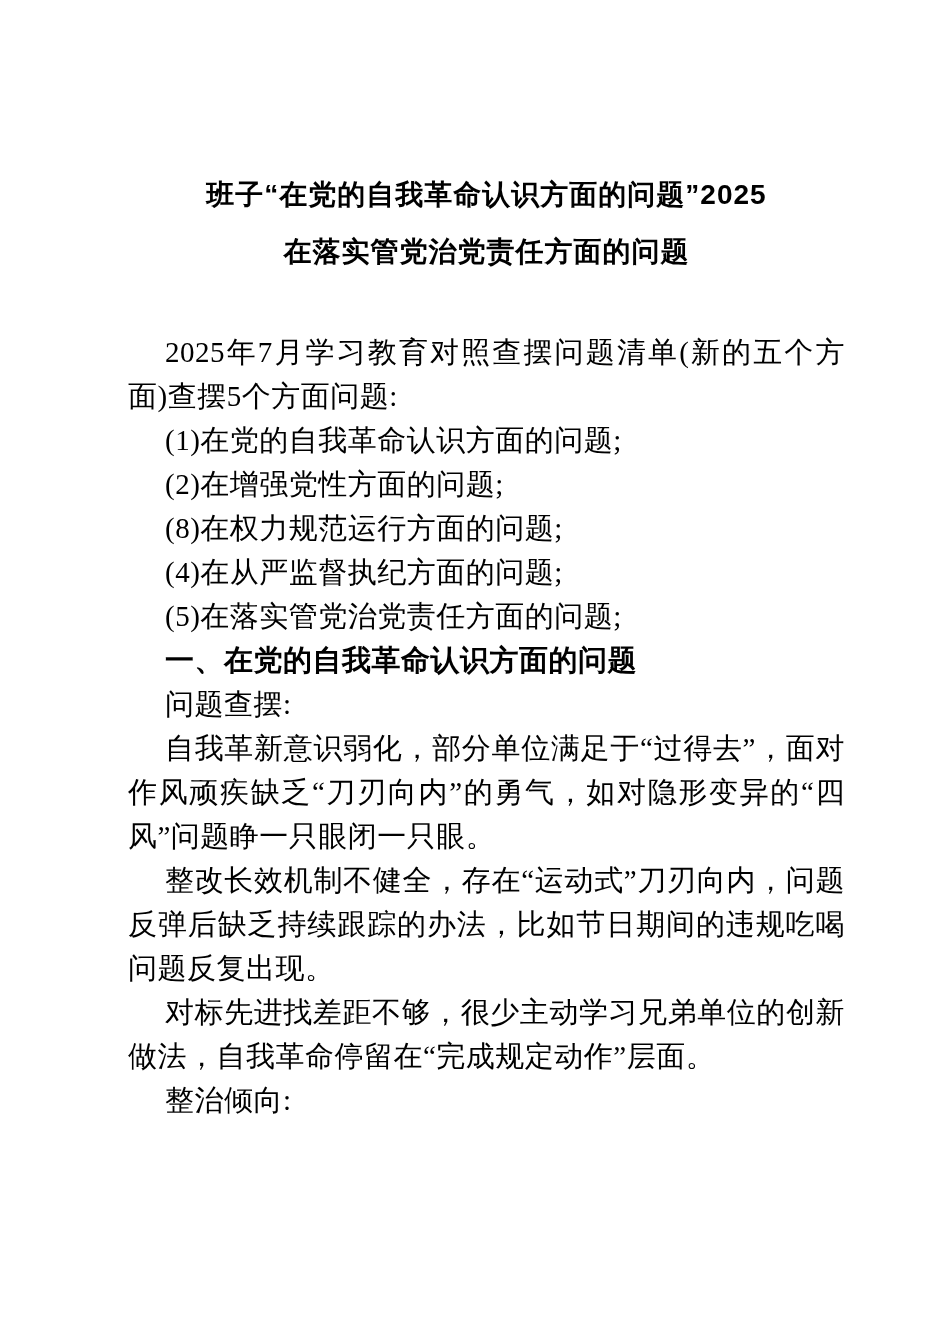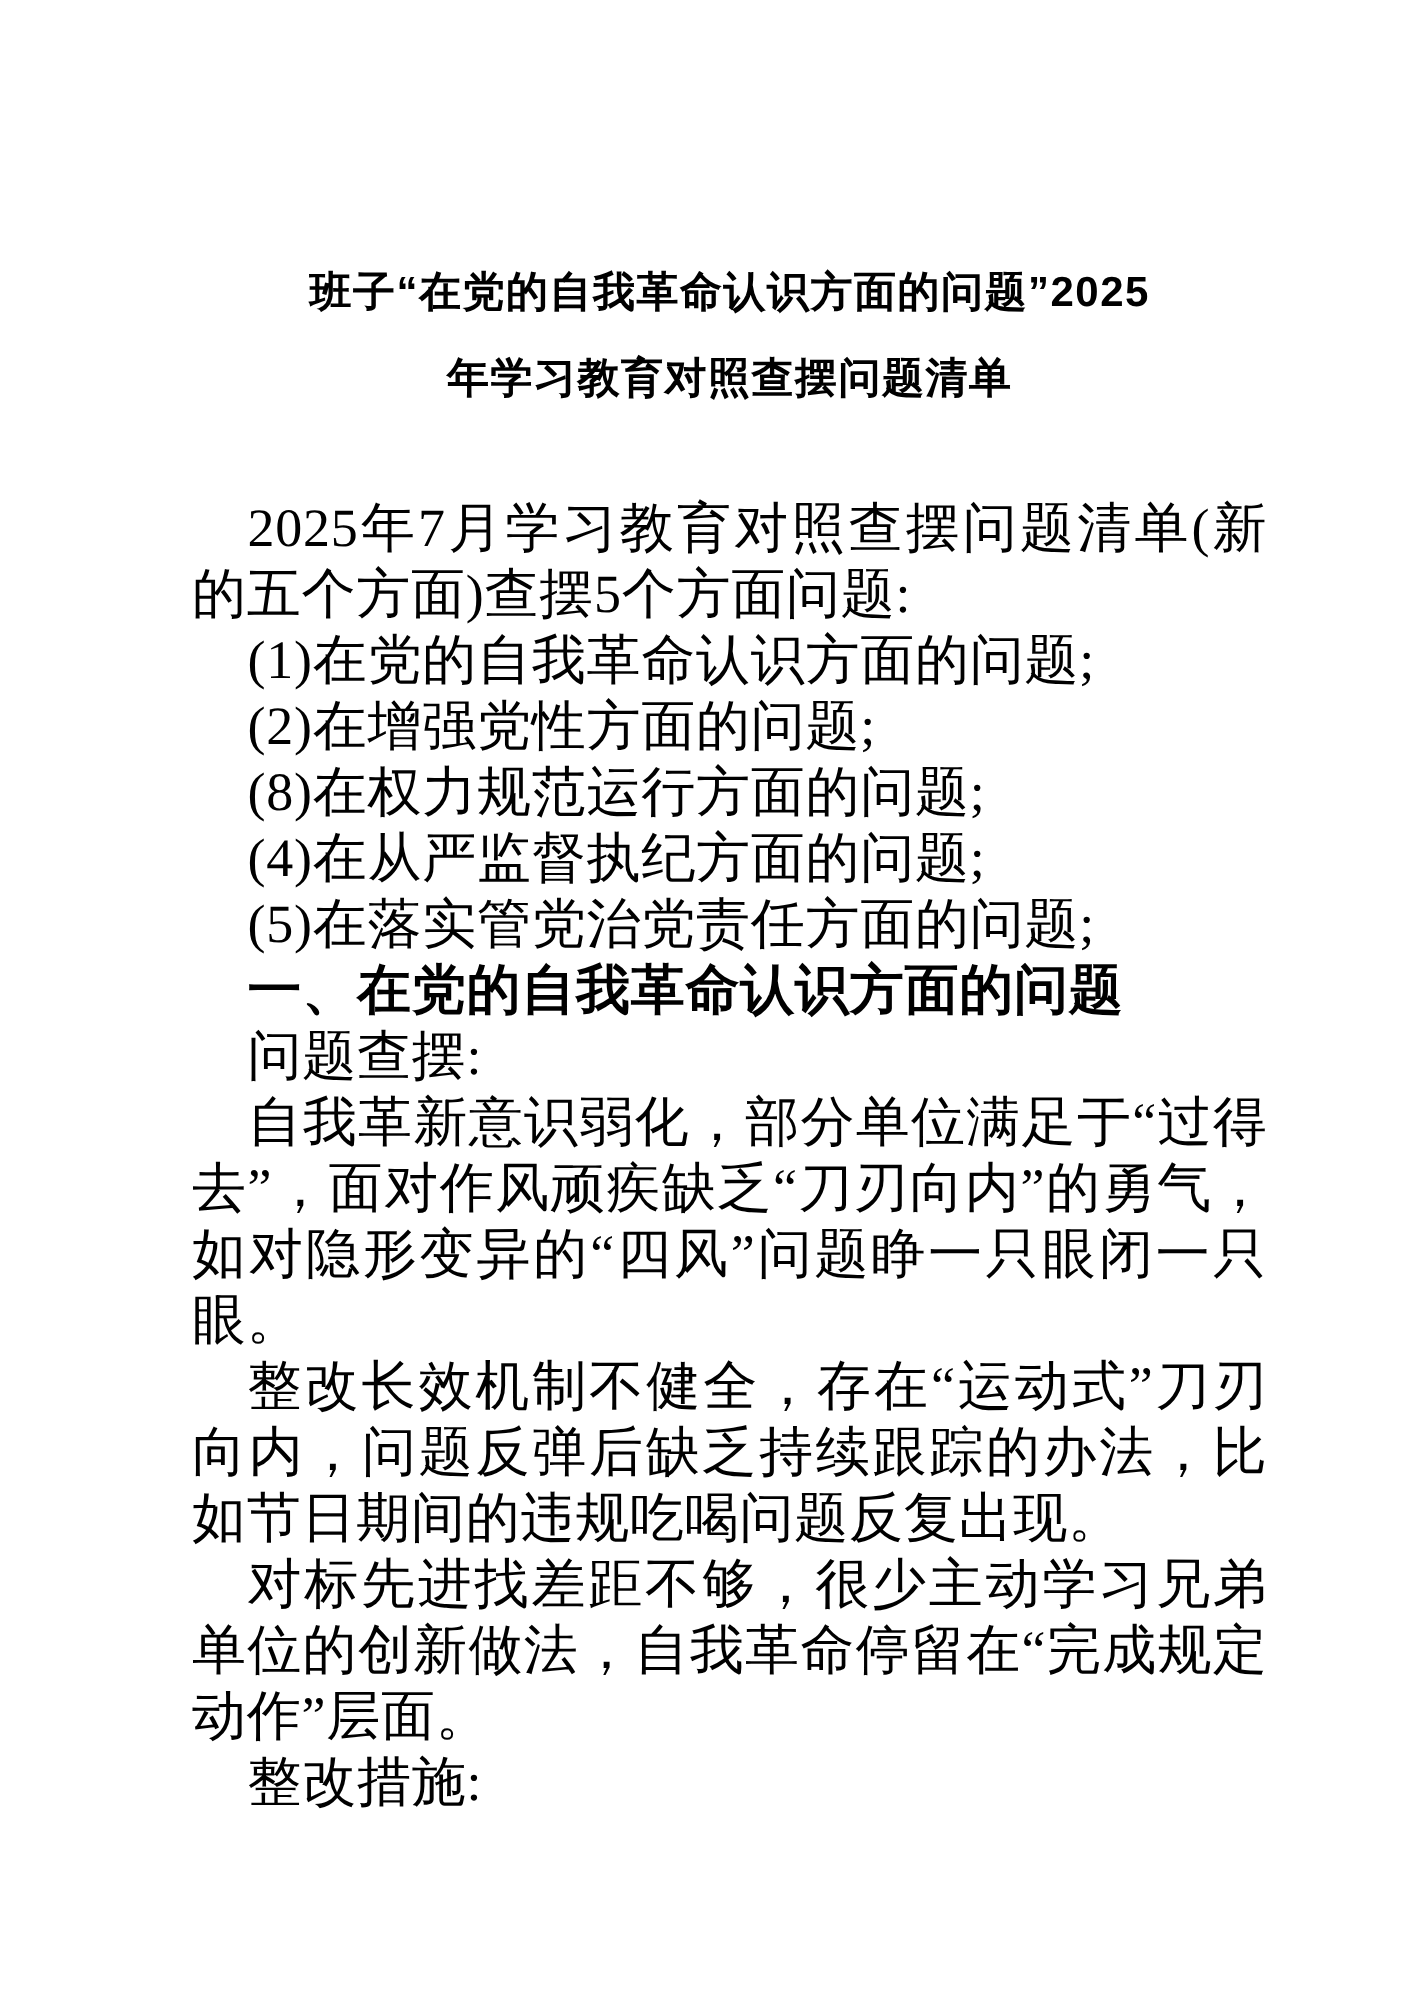--- a/index.html
+++ b/index.html
@@ -26,21 +26,21 @@
     text-align: center;
     margin: 0 0 50px 0;
     letter-spacing: 1px;
   }
   .title-line {
     display: block;
     white-space: nowrap;
   }
   .doc-body p.para {
     font-family: "Liberation Serif", "DejaVu Serif", serif;
-    font-size: 36px;
+    font-size: 29px;
     line-height: 44px;
     margin: 0;
     text-align: justify;
     letter-spacing: 0.5px;
   }
   .doc-body p.indent {
     text-indent: 37px;
   }
   .doc-body p.heading {
     font-family: "Liberation Sans", "DejaVu Sans", sans-serif;
@@ -48,37 +48,37 @@
     letter-spacing: 0.5px;
   }
 </style>
 </head>
 <body>
 
 <div class="page">
 
   <h1 class="doc-title">
     <span class="title-line">班子“在党的自我革命认识方面的问题”2025</span>
-    <span class="title-line">年学习教育对照查摆问题清单</span>
+    <span class="title-line">在落实管党治党责任方面的问题</span>
   </h1>
 
   <div class="doc-body">
 
     <p class="para indent">2025年7月学习教育对照查摆问题清单(新的五个方面)查摆5个方面问题:</p>
 
     <p class="para indent">(1)在党的自我革命认识方面的问题;</p>
     <p class="para indent">(2)在增强党性方面的问题;</p>
     <p class="para indent">(8)在权力规范运行方面的问题;</p>
     <p class="para indent">(4)在从严监督执纪方面的问题;</p>
     <p class="para indent">(5)在落实管党治党责任方面的问题;</p>
 
     <p class="para indent heading">一、在党的自我革命认识方面的问题</p>
 
     <p class="para indent">问题查摆:</p>
 
     <p class="para indent">自我革新意识弱化，部分单位满足于“过得去”，面对作风顽疾缺乏“刀刃向内”的勇气，如对隐形变异的“四风”问题睁一只眼闭一只眼。</p>
     <p class="para indent">整改长效机制不健全，存在“运动式”刀刃向内，问题反弹后缺乏持续跟踪的办法，比如节日期间的违规吃喝问题反复出现。</p>
     <p class="para indent">对标先进找差距不够，很少主动学习兄弟单位的创新做法，自我革命停留在“完成规定动作”层面。</p>
 
-    <p class="para indent">整改措施:</p>
+    <p class="para indent">整治倾向:</p>
 
   </div>
 </div>
 
 </body></html>

